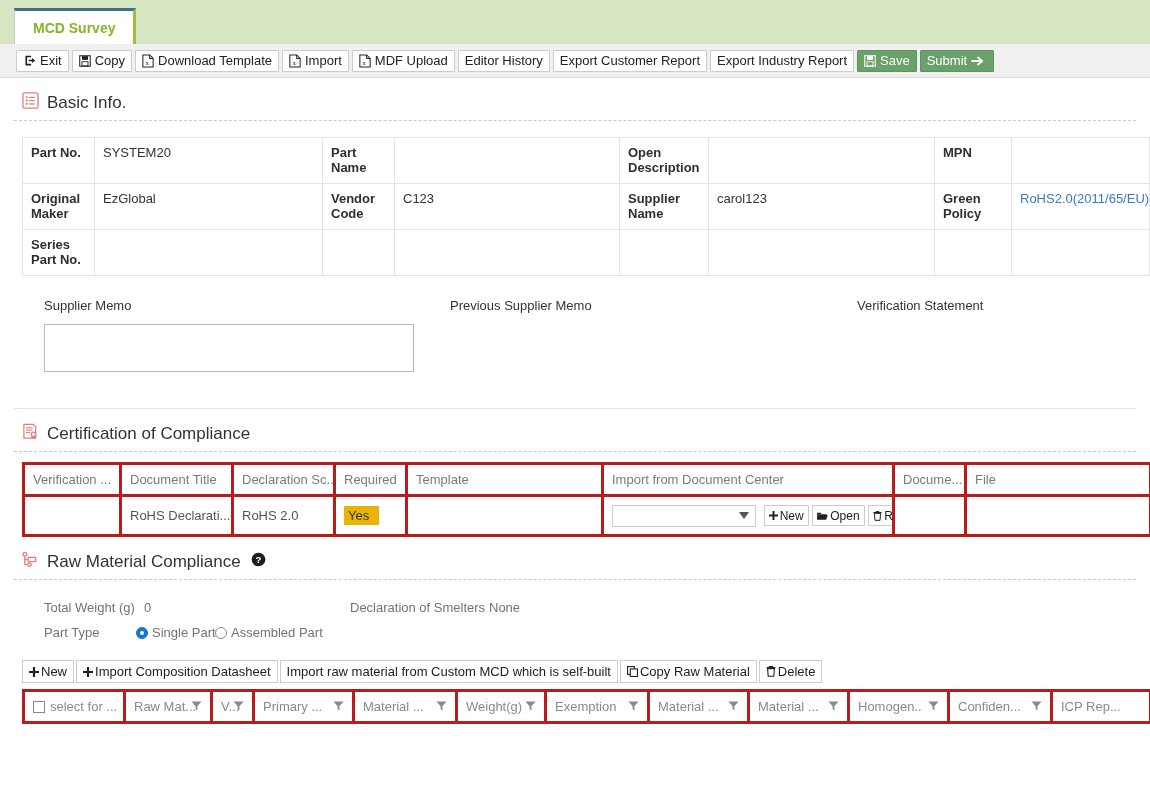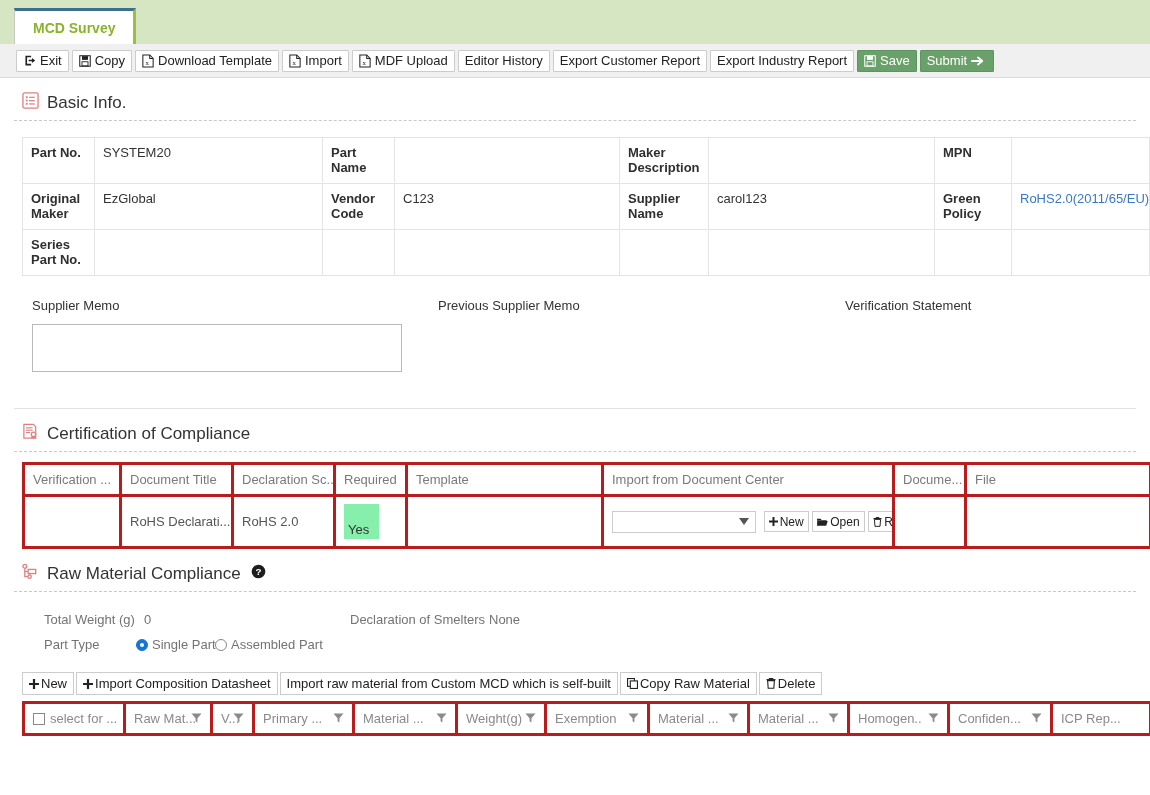--- a/index.html
+++ b/index.html
@@ -105,21 +105,21 @@
   .binfo td {
     border: 1px solid #e4e4e4;
     padding: 7px 8px;
     vertical-align: top;
     height: 46px;
   }
   .binfo td.lbl { font-weight: bold; color: #2f2f2f; }
   .lnk { color: #3b78c3; cursor: pointer; }
 
   
-  .memo-wrap { position: relative; height: 110px; margin: 22px 0 0 4px; }
+  .memo-wrap { position: relative; height: 110px; margin: 22px 0 0 16px; }
   .memo-lbl { position: absolute; font-size: 13px; color: #333; }
   .memo-box {
     position: absolute;
     left: 28px; top: 26px;
     width: 370px; height: 48px;
     border: 1px solid #b9b9b9;
     background: #fff;
     resize: none;
     font-family: "Liberation Sans", sans-serif;
     font-size: 13px;
@@ -138,23 +138,23 @@
     padding: 7px 8px;
     text-align: left;
     font-weight: normal;
     color: #7a7a7a;
     vertical-align: middle;
     white-space: nowrap;
     overflow: hidden;
   }
   .gtable td { color: #555; height: 40px; }
   .hl-yes {
-    background: #86efac;
+    background: #eab308;
     color: #333;
-    padding: 18px 10px 2px 4px;
+    padding: 2px 10px 2px 4px;
     display: inline-block;
   }
 
   .mini-btn {
     height: 21px;
     background: #fff;
     border: 1px solid #cccccc;
     display: inline-flex;
     align-items: center;
     gap: 2px;
@@ -338,21 +338,21 @@
       <col style="width:226px">
     <col style="width:77px">
       <col style="width:138px">
   </colgroup>
   <tbody>
       <tr>
     <td class="lbl">Part No.</td>
     <td>SYSTEM20</td>
     <td class="lbl">Part Name</td>
     <td></td>
-    <td class="lbl">Maker Description</td>
+    <td class="lbl">Open Description</td>
     <td></td>
     <td class="lbl">MPN</td>
     <td></td>
   </tr>
   <tr>
     <td class="lbl">Original Maker</td>
     <td>EzGlobal</td>
     <td class="lbl">Vendor Code</td>
     <td>C123</td>
     <td class="lbl">Supplier Name</td>

